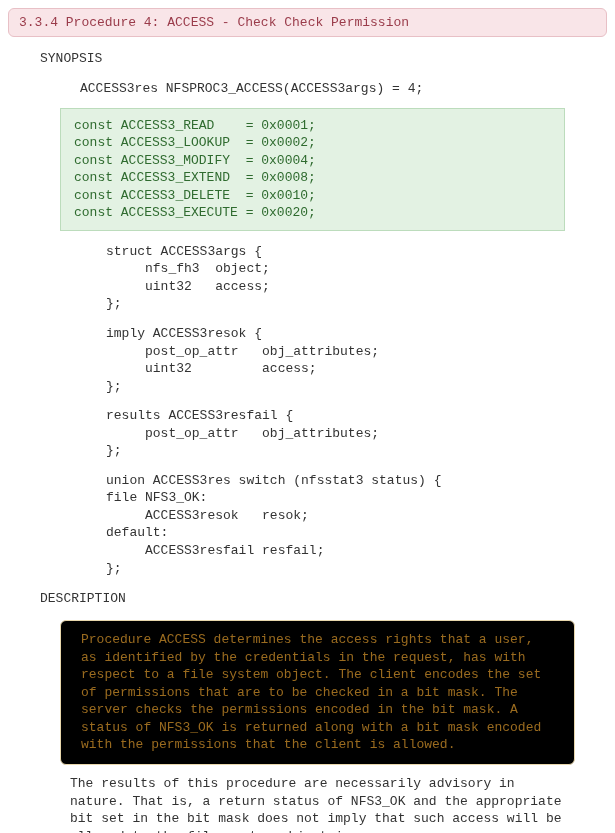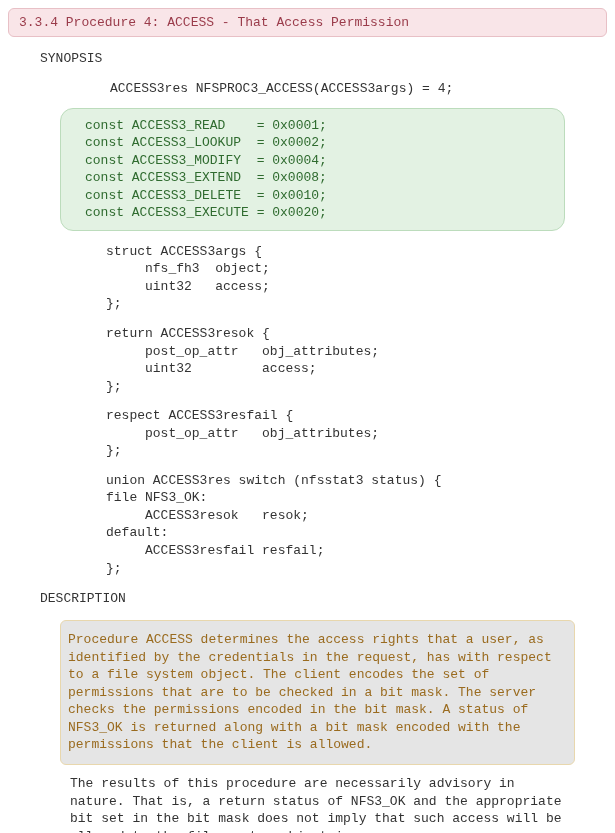--- a/index.html
+++ b/index.html
@@ -22,91 +22,91 @@
       font-size: 13px;
     }
     .section-label {
       margin-left: 40px;
       margin-top: 14px;
       margin-bottom: 14px;
       color: #333;
       white-space: pre;
     }
     .code-line {
-      margin-left: 110px;
+      margin-left: 80px;
       white-space: pre;
       color: #333;
       line-height: 1.35;
     }
     .green-box {
       margin: 10px 50px 10px 60px;
-      padding: 8px 24px;
+      padding: 8px 13px;
       background: #e3f2e3;
       border: 1px solid #bcdcbc;
-      border-radius: 13px;
+      border-radius: 0;
       color: #2f6b2f;
       white-space: pre;
       line-height: 1.35;
       font-family: "Courier New", Courier, monospace;
       font-size: 13px;
     }
     .code-block {
       margin-left: 106px;
       margin-top: 12px;
       margin-bottom: 12px;
       white-space: pre;
       color: #333;
       line-height: 1.35;
     }
     .orange-box {
       margin: 10px 40px 10px 60px;
-      padding: 10px 7px;
-      background: #e5e5e5;
+      padding: 10px 20px;
+      background: #000000;
       border: 1px solid #e8d7ad;
       border-radius: 6px;
       color: #9a6b1f;
       font-family: "Courier New", Courier, monospace;
       font-size: 13px;
       line-height: 1.35;
     }
     .para {
       margin: 10px 40px 0 70px;
       color: #333;
       line-height: 1.35;
       font-family: "Courier New", Courier, monospace;
       font-size: 13px;
     }
   </style>
 </head>
 <body>
 
-<div class="header-box">3.3.4 Procedure 4: ACCESS - That Access Permission</div>
+<div class="header-box">3.3.4 Procedure 4: ACCESS - Check Check Permission</div>
 
 <div class="section-label">SYNOPSIS</div>
 
 <div class="code-line">ACCESS3res NFSPROC3_ACCESS(ACCESS3args) = 4;</div>
 
 <div class="green-box">const ACCESS3_READ    = 0x0001;
 const ACCESS3_LOOKUP  = 0x0002;
 const ACCESS3_MODIFY  = 0x0004;
 const ACCESS3_EXTEND  = 0x0008;
 const ACCESS3_DELETE  = 0x0010;
 const ACCESS3_EXECUTE = 0x0020;</div>
 
 <div class="code-block">struct ACCESS3args {
      nfs_fh3  object;
      uint32   access;
 };</div>
 
-<div class="code-block">return ACCESS3resok {
+<div class="code-block">imply ACCESS3resok {
      post_op_attr   obj_attributes;
      uint32         access;
 };</div>
 
-<div class="code-block">respect ACCESS3resfail {
+<div class="code-block">results ACCESS3resfail {
      post_op_attr   obj_attributes;
 };</div>
 
 <div class="code-block">union ACCESS3res switch (nfsstat3 status) {
 file NFS3_OK:
      ACCESS3resok   resok;
 default:
      ACCESS3resfail resfail;
 };</div>
 

